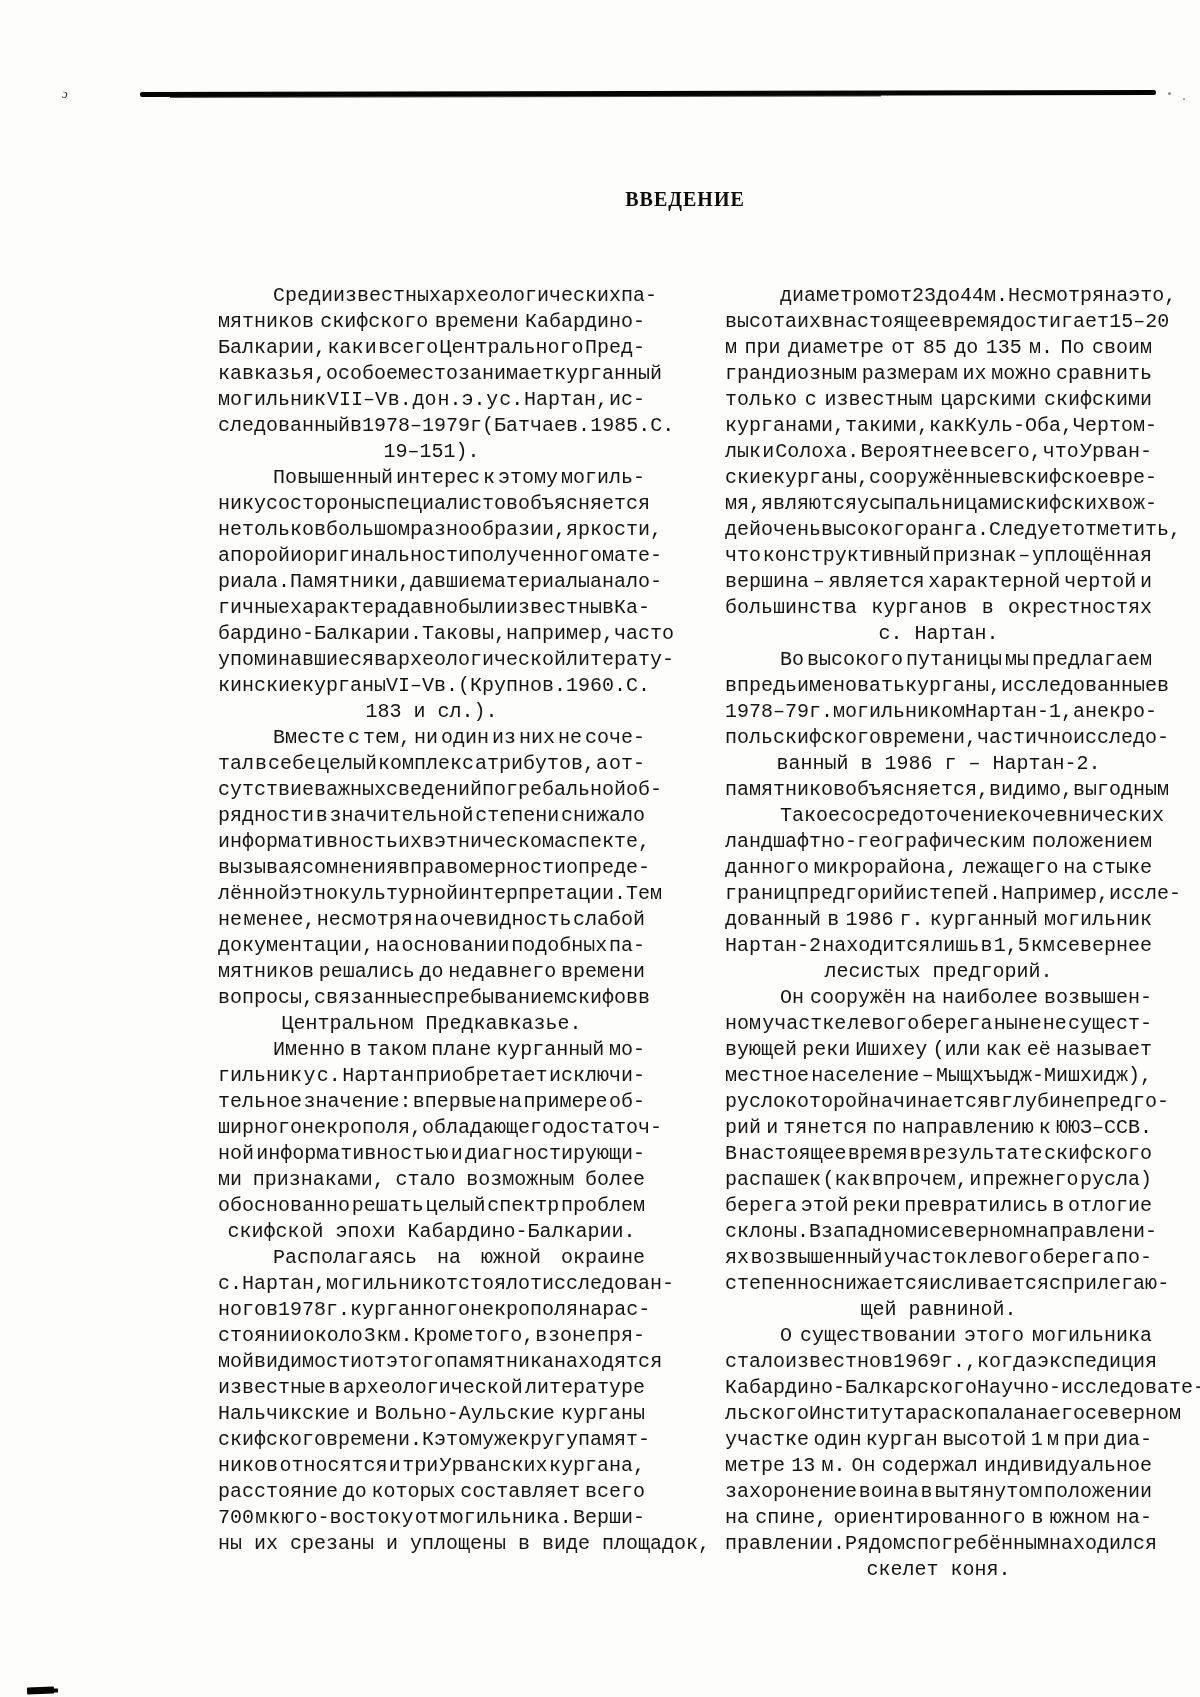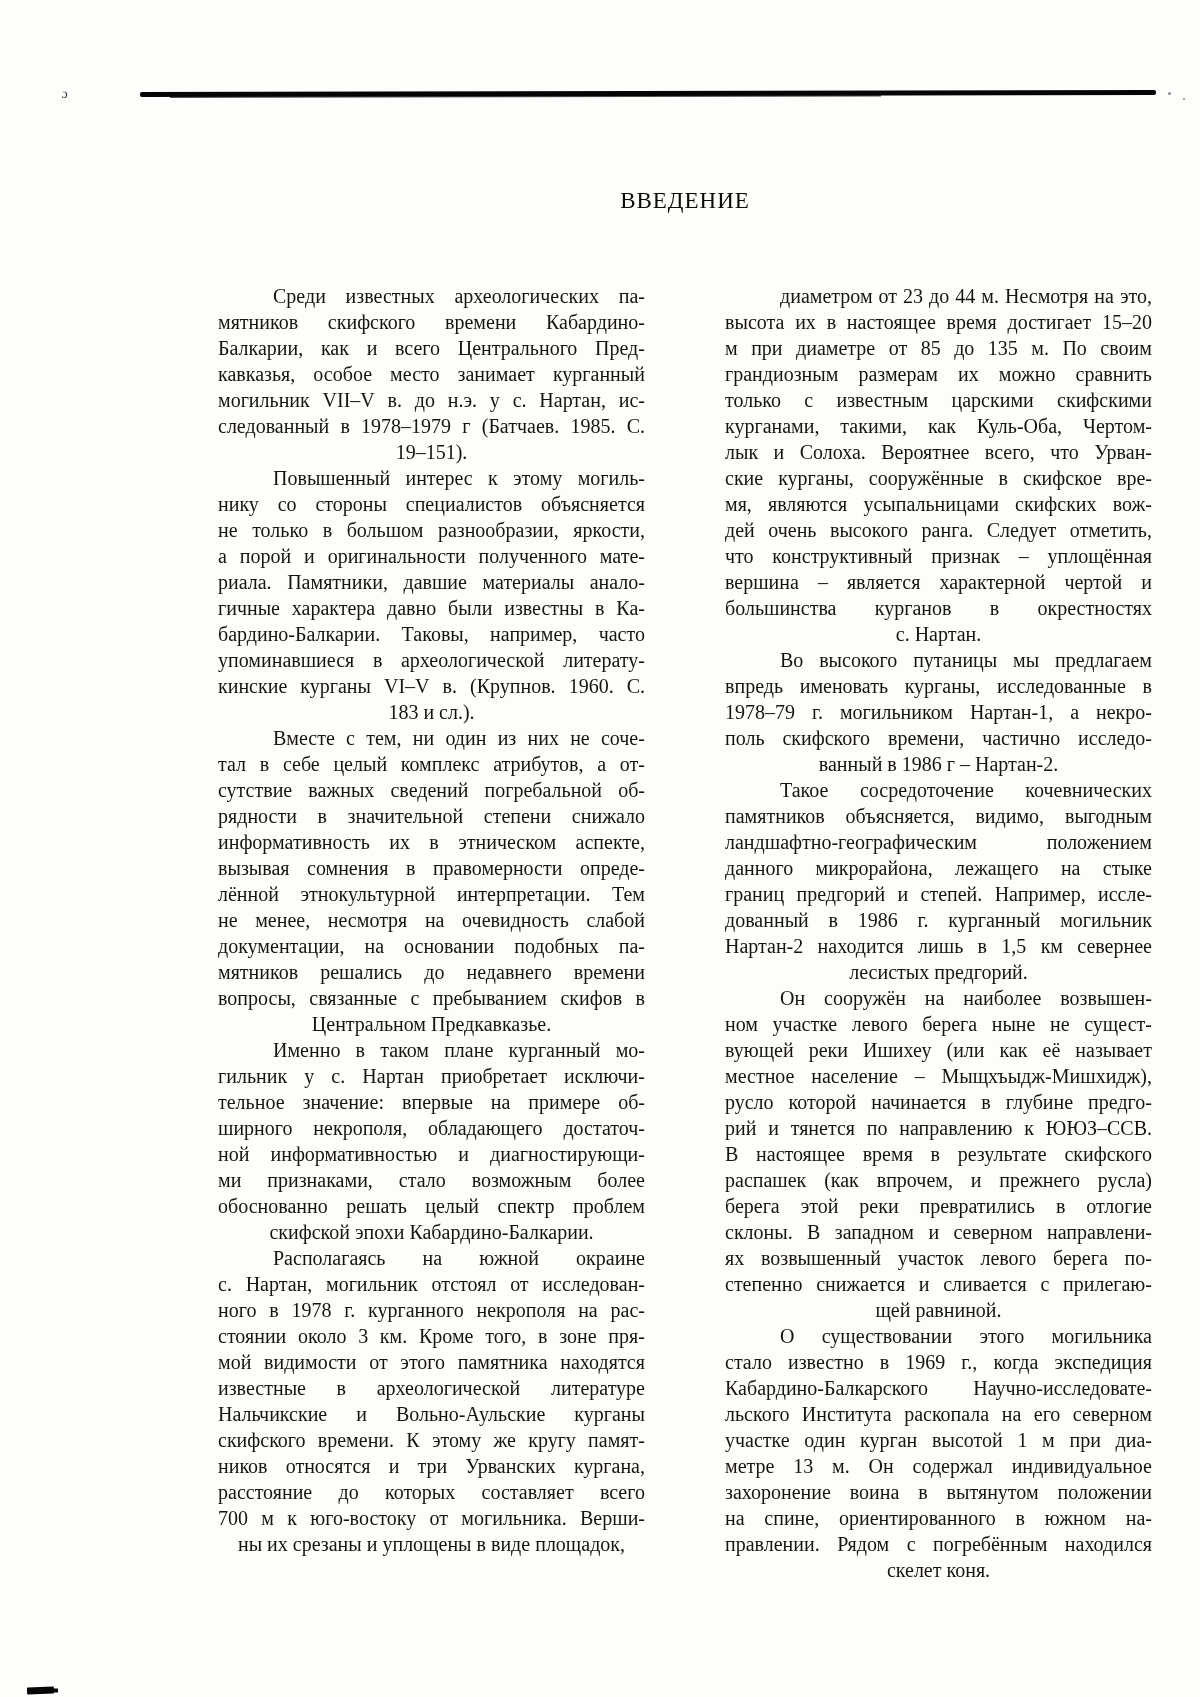--- a/index.html
+++ b/index.html
@@ -28,31 +28,31 @@
     content:"";position:absolute;left:30px;top:4px;width:70%;height:1.5px;
     background:#050505;opacity:.7;
   }
   .rule-speck{position:absolute;background:#8a8a8a;border-radius:50%;}
   .speck-1{left:1168px;top:92px;width:3px;height:3px;}
   .speck-2{left:1183px;top:98px;width:2px;height:2px;}
 
   
   .title{
     position:absolute;left:218px;top:188px;width:934px;
-    text-align:center;font-weight:normal;font-size:23px;
+    text-align:center;font-weight:bold;font-size:20px;
     letter-spacing:1px;color:#0d0b08;
   }
 
   
   .columns{
     position:absolute;left:218px;top:283px;width:934px;
     display:flex;gap:80px;
   }
   .col{width:427px;flex:0 0 427px;}
-  .para{margin:0;}
+  .para{margin:0;font-family:Liberation Mono, monospace;}
   .ln{
     display:flex;justify-content:space-between;
     height:26px;line-height:26px;font-size:20px;
     white-space:nowrap;overflow:visible;
   }
   .ln span{display:inline-block;}
   .ln.first{padding-left:55px;box-sizing:border-box;}
   .ln.last{display:block;text-align:center;}
 
   
@@ -570,30 +570,30 @@
           <div class="ln">
             <span>поль</span>
             <span>скифского</span>
             <span>времени,</span>
             <span>частично</span>
             <span>исследо-</span>
           </div>
           <div class="ln last">ванный в 1986 г – Нартан-2.</div>
         </div>
         <div class="para">
-          <div class="ln first">
-            <span>Такое</span>
-            <span>сосредоточение</span>
-            <span>кочевнических</span>
-          </div>
           <div class="ln">
             <span>памятников</span>
             <span>объясняется,</span>
             <span>видимо,</span>
             <span>выгодным</span>
+          </div>
+          <div class="ln first">
+            <span>Такое</span>
+            <span>сосредоточение</span>
+            <span>кочевнических</span>
           </div>
           <div class="ln">
             <span>ландшафтно-географическим</span>
             <span>положением</span>
           </div>
           <div class="ln">
             <span>данного</span>
             <span>микрорайона,</span>
             <span>лежащего</span>
             <span>на</span>

